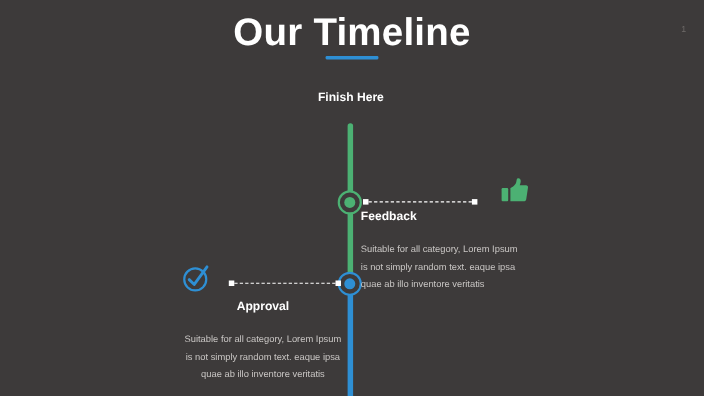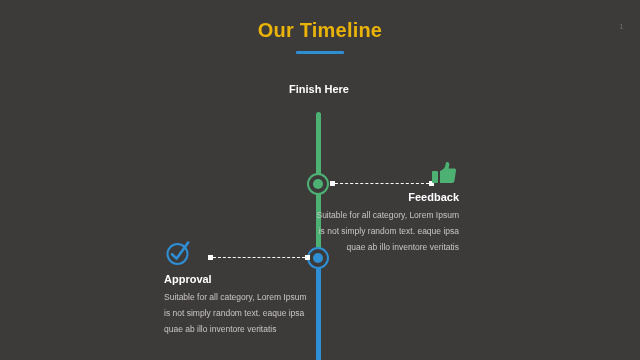--- a/index.html
+++ b/index.html
@@ -27,23 +27,23 @@
 
   
   #title-block {
     position: absolute;
     left: 0;
     top: 14px;
     width: 640px;
     text-align: center;
   }
   #page-title {
-    font-size: 20px;
+    font-size: 35px;
     font-weight: bold;
-    color: #eab308;
+    color: #ffffff;
     letter-spacing: 0.2px;
     line-height: 32px;
     display: block;
   }
   #title-underline {
     width: 48px;
     height: 3px;
     background: #2e8fd4;
     margin: 5px auto 0 auto;
     border-radius: 1px;
@@ -147,52 +147,52 @@
   }
   #connector-approval {
     left: 208px;
     top: 254px;
     width: 102px;
   }
 
   
   #feedback-block {
     position: absolute;
-    left: 304px;
+    left: 328px;
     top: 160px;
     width: 155px;
-    text-align: right;
+    text-align: left;
   }
   #feedback-icon {
     display: block;
     margin-left: auto;
     margin-right: 2px;
     width: 26px;
     height: 26px;
   }
   .item-title {
     font-size: 11px;
     font-weight: bold;
     color: #ffffff;
     margin-top: 5px;
   }
   .item-body {
     font-size: 8.5px;
     line-height: 16px;
     color: #c9c6c4;
-    margin-top: 4px;
+    margin-top: 15px;
   }
 
   
   #approval-block {
     position: absolute;
     left: 164px;
     top: 238px;
     width: 150px;
-    text-align: left;
+    text-align: center;
   }
   #approval-icon {
     display: block;
     width: 30px;
     height: 30px;
     margin-left: 0;
   }
 </style>
 </head>
 <body>

